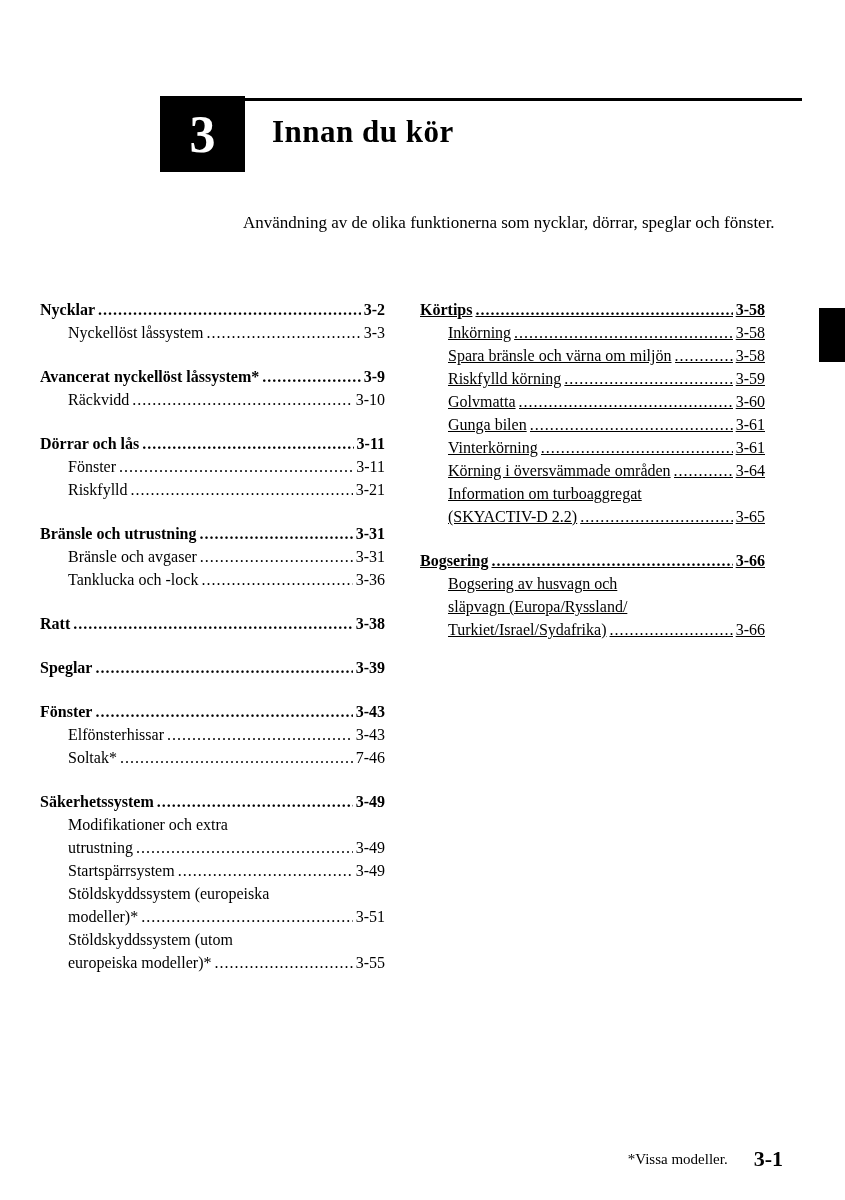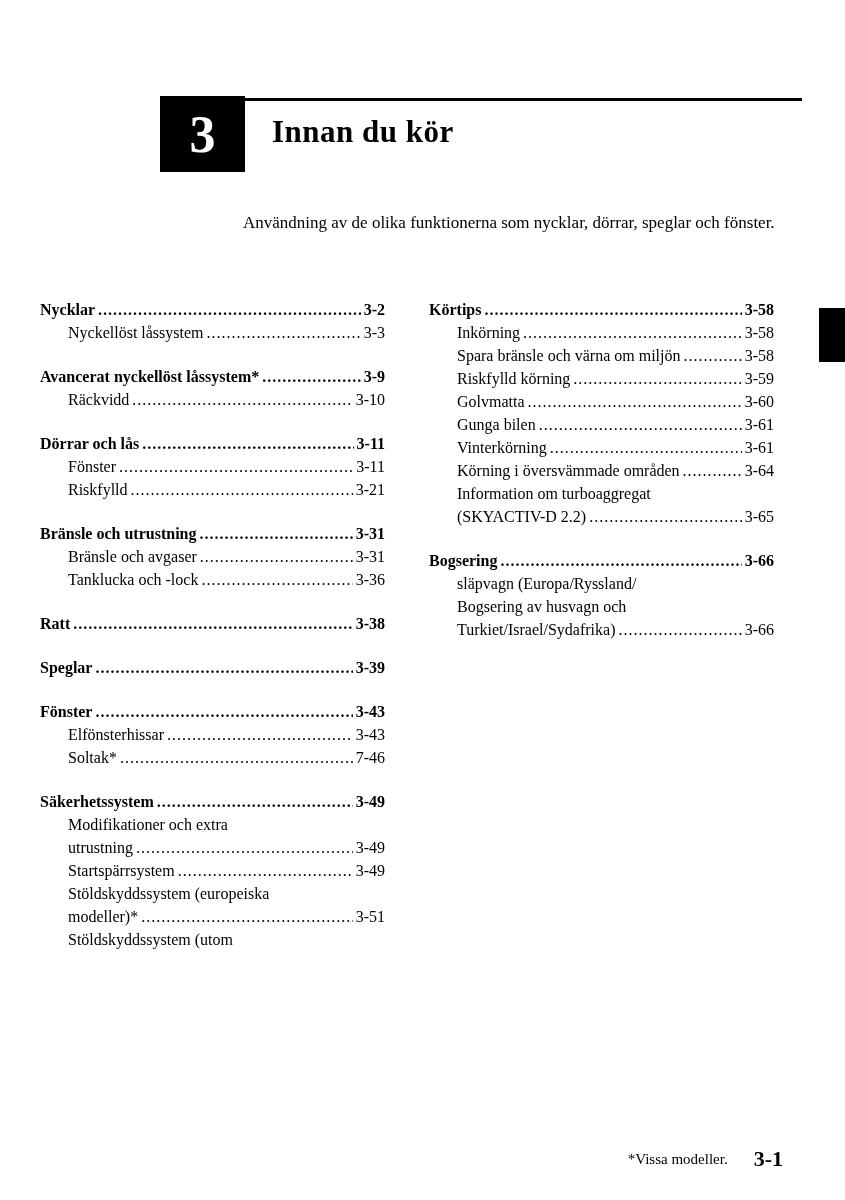--- a/index.html
+++ b/index.html
@@ -56,21 +56,21 @@
   }
 
   
   .toc {
     position: absolute;
     left: 40px; top: 298px;
     width: 730px;
     display: flex;
   }
   .toc-col { width: 345px; }
-  .toc-col + .toc-col { margin-left: 44px; }
+  .toc-col + .toc-col { margin-left: 35px; text-decoration: underline; }
   .toc-section { margin-bottom: 21px; }
   .toc-line {
     display: flex;
     align-items: baseline;
     font-size: 16px;
     line-height: 23px;
     justify-content: space-between;
   }
   .toc-line.bold { font-weight: bold; }
   .toc-entry .toc-line { padding-left: 28px; }
@@ -251,20 +251,25 @@
           <div class="toc-entry">
             <div class="toc-line cont" style="padding-left: 28px;">Stöldskyddssystem (europeiska</div>
             <div class="toc-line">
               <span class="toc-label">modeller)*</span>
               <span class="leader"></span>
               <span class="toc-page">3-51</span>
             </div>
           </div>
           <div class="toc-entry">
             <div class="toc-line cont" style="padding-left: 28px;">Stöldskyddssystem (utom</div>
+            <div class="toc-line">
+              <span class="toc-label">europeiska modeller)*</span>
+              <span class="leader"></span>
+              <span class="toc-page">3-55</span>
+            </div>
           </div>
         </div>
       </div>
     <div class="toc-col" id="toc-right">
         <div class="toc-section">
           <div class="toc-line bold">
             <span class="toc-label">Körtips</span>
             <span class="leader"></span>
             <span class="toc-page">3-58</span>
           </div>
@@ -326,22 +331,22 @@
             </div>
           </div>
         </div>
         <div class="toc-section">
           <div class="toc-line bold">
             <span class="toc-label">Bogsering</span>
             <span class="leader"></span>
             <span class="toc-page">3-66</span>
           </div>
           <div class="toc-entry">
+            <div class="toc-line cont" style="padding-left: 28px;">Bogsering av husvagn och</div>
             <div class="toc-line cont" style="padding-left: 28px;">släpvagn (Europa/Ryssland/</div>
-            <div class="toc-line cont" style="padding-left: 28px;">Bogsering av husvagn och</div>
             <div class="toc-line">
               <span class="toc-label">Turkiet/Israel/Sydafrika)</span>
               <span class="leader"></span>
               <span class="toc-page">3-66</span>
             </div>
           </div>
         </div>
       </div>
   </div>
 

